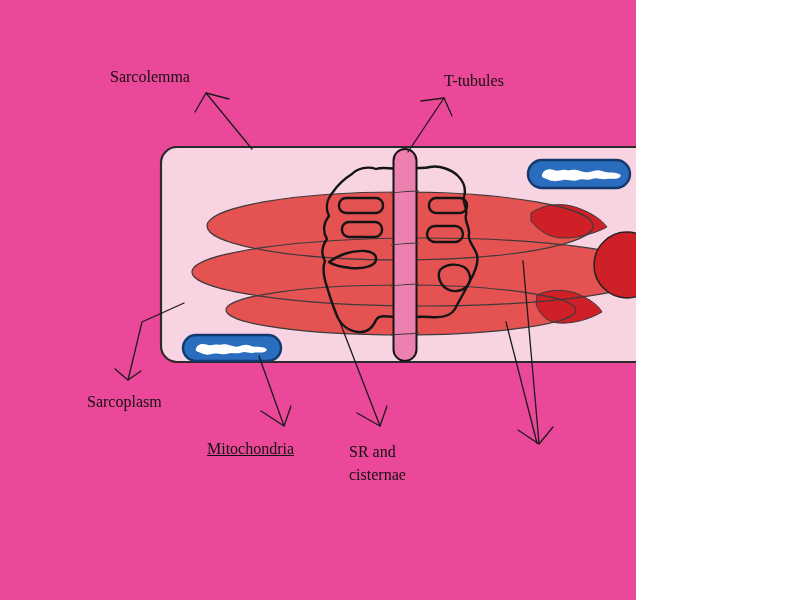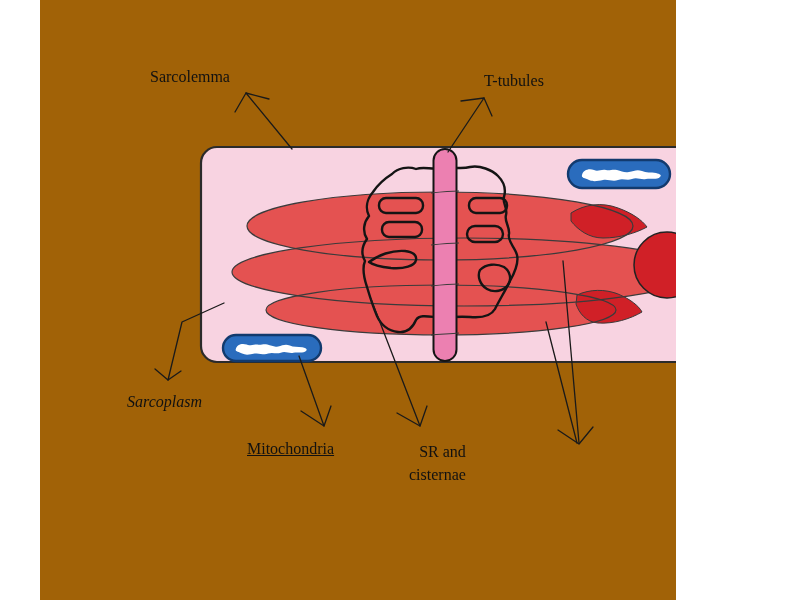--- a/index.html
+++ b/index.html
@@ -1,23 +1,22 @@
 <!DOCTYPE html>
 <html><head>
 <meta charset="utf-8">
 <style>
   html, body { margin: 0; padding: 0; background: #ffffff; }
   .canvas {
     position: relative;
     width: 636px;
     height: 600px;
-    background: #a16207;
+    background: #ec4899;
     overflow: hidden;
     font-family: "Liberation Serif", "DejaVu Serif", serif;
-    margin-left: 40px;
   }
   .canvas svg { position: absolute; left: 0; top: 0; }
   .diagram-label {
     position: absolute;
     font-size: 16px;
     color: #111111;
     white-space: nowrap;
     line-height: 23px;
   }
   
@@ -107,23 +106,23 @@
       <path d="M523,261 L539,443"></path>
       <path d="M506,322 L537,443"></path>
       <path d="M539,444 L518,430 M539,444 L553,427"></path>
     </g>
   </svg>
 
   <div class="diagram-label" style="left:110px; top:65px;">Sarcolemma</div>
 
   <div class="diagram-label" style="left:444px; top:69px;text-align:right;">T-tubules</div>
 
-  <div class="diagram-label" style="left:87px; top:390px;font-style:italic;">Sarcoplasm</div>
+  <div class="diagram-label" style="left:87px; top:390px;">Sarcoplasm</div>
 
   <div class="diagram-label" style="left:207px; top:437px;text-decoration:underline;">Mitochondria</div>
 
-  <div class="diagram-label" style="left:369px; top:440px;text-align:right;">
+  <div class="diagram-label" style="left:349px; top:440px;">
     <div>SR and</div>
     <div>cisternae</div>
   </div>
 
 
 </div>
 
 </body></html>

